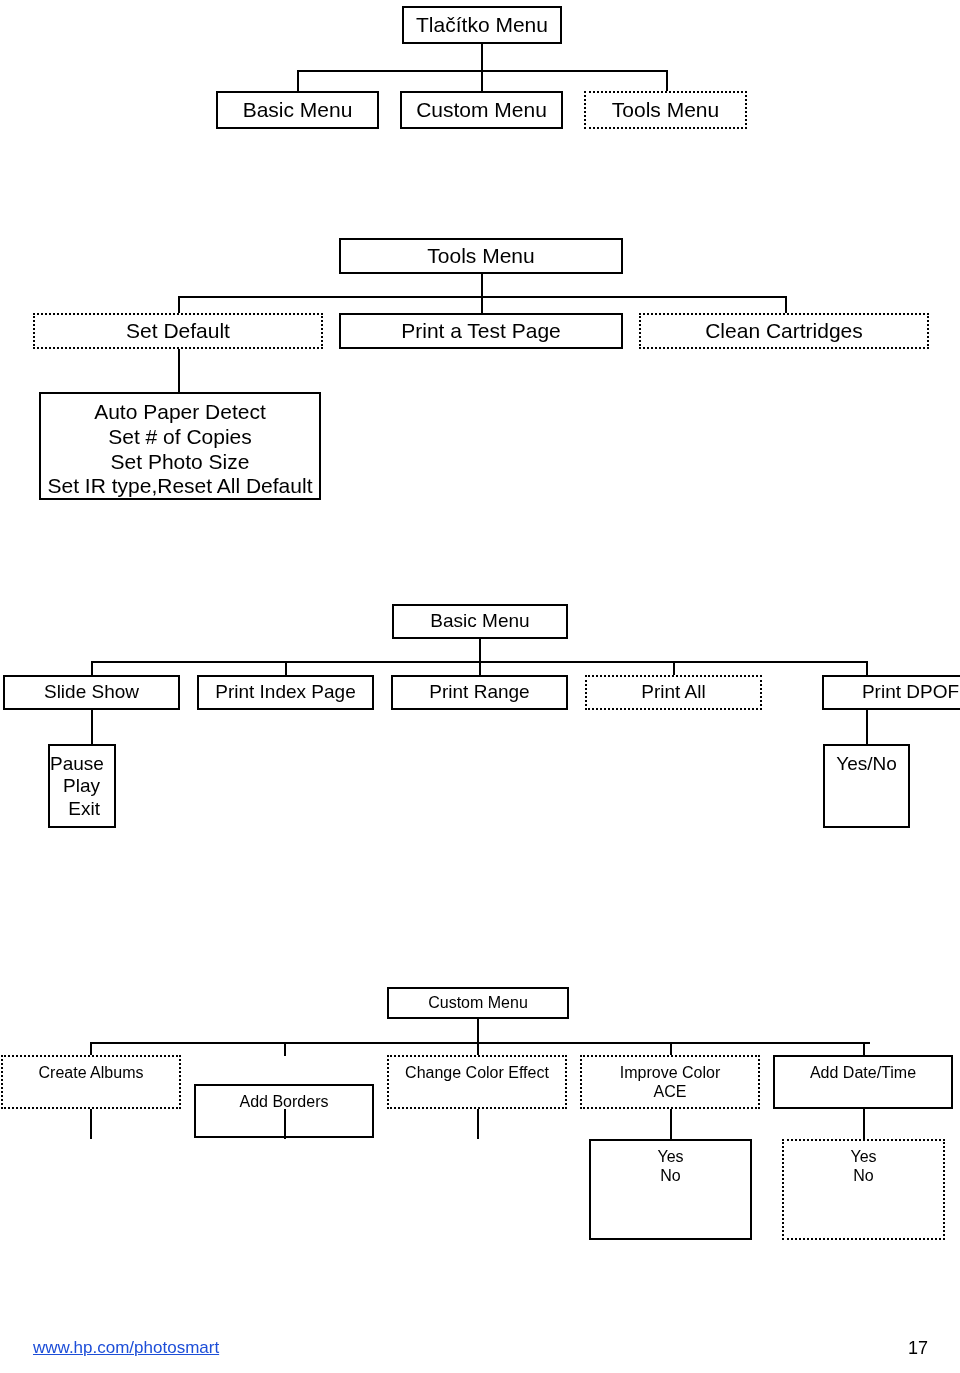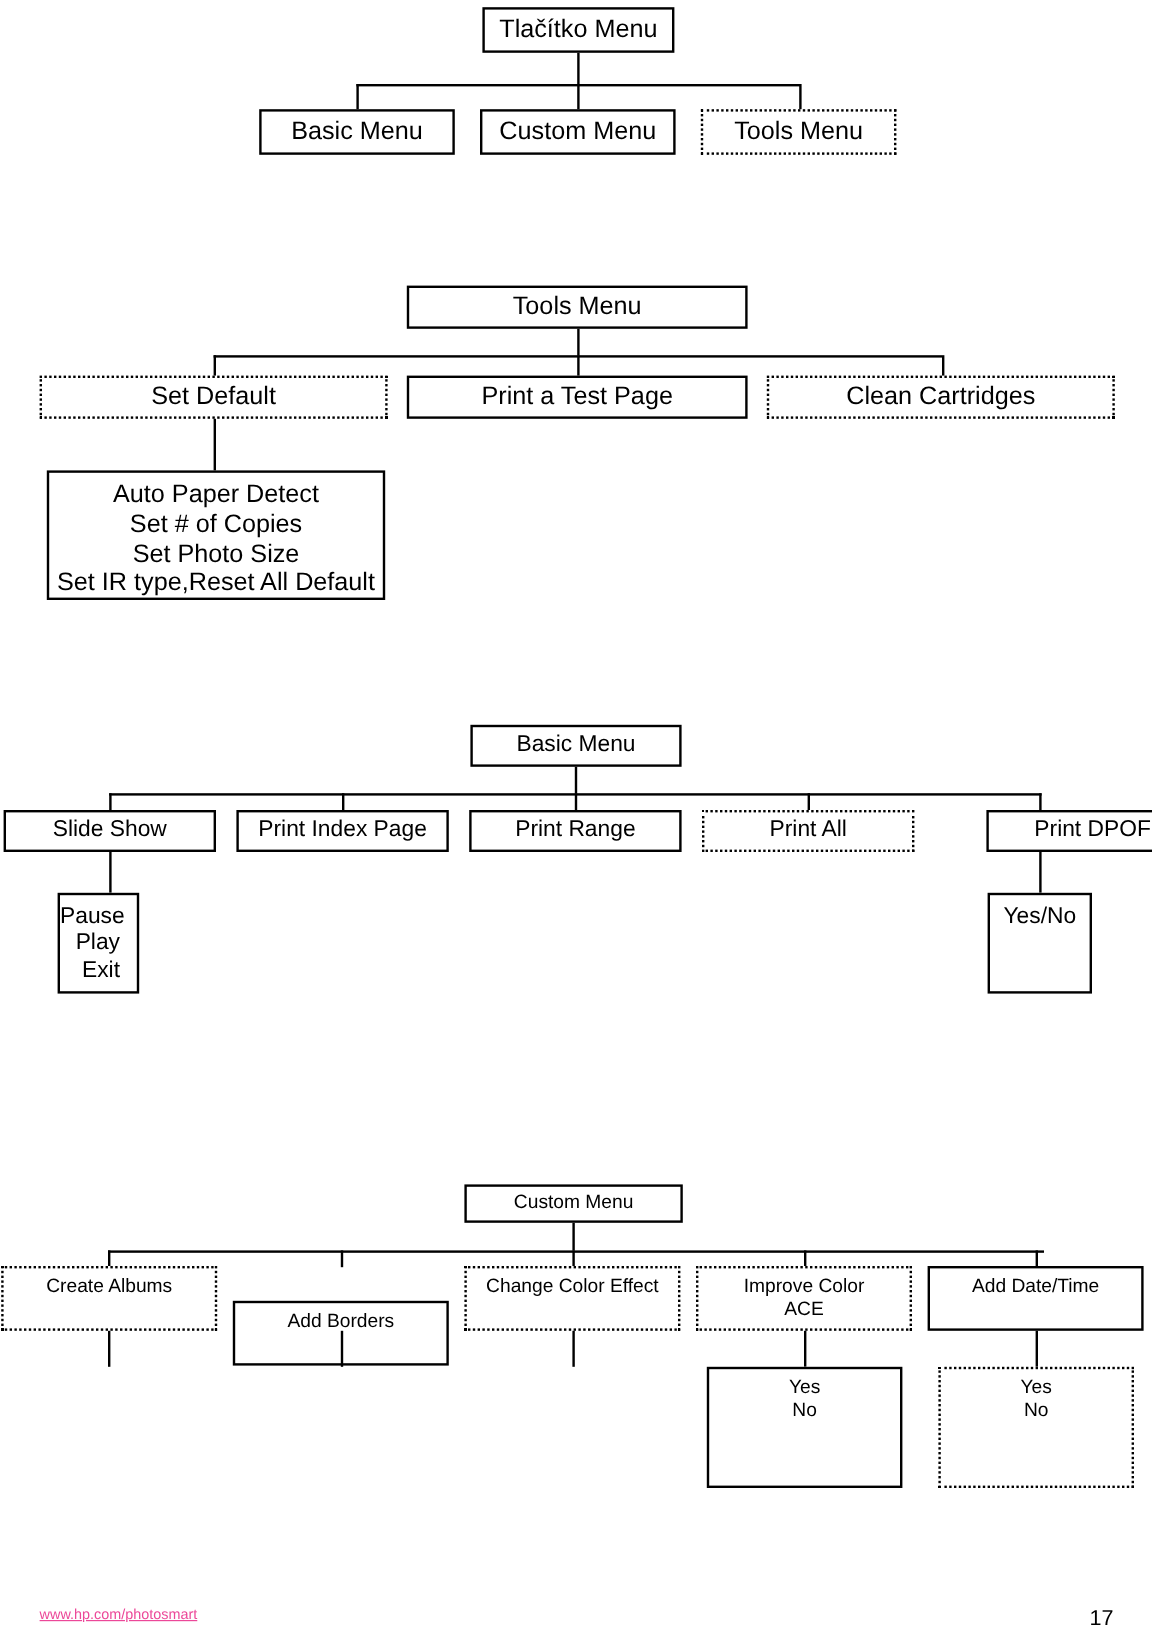--- a/index.html
+++ b/index.html
@@ -63,22 +63,22 @@
     position: absolute;
     left: 0;
     top: 1338px;
     width: 960px;
     height: 30px;
   }
   #footer-link {
     position: absolute;
     left: 33px;
     top: 0;
-    font-size: 12px;
-    color: #ec4899;
+    font-size: 17px;
+    color: #1d4ed8;
     text-decoration: underline;
   }
   #footer-page {
     position: absolute;
     right: 32px;
     top: 0;
     font-size: 18px;
     color: #000000;
   }
 </style>

